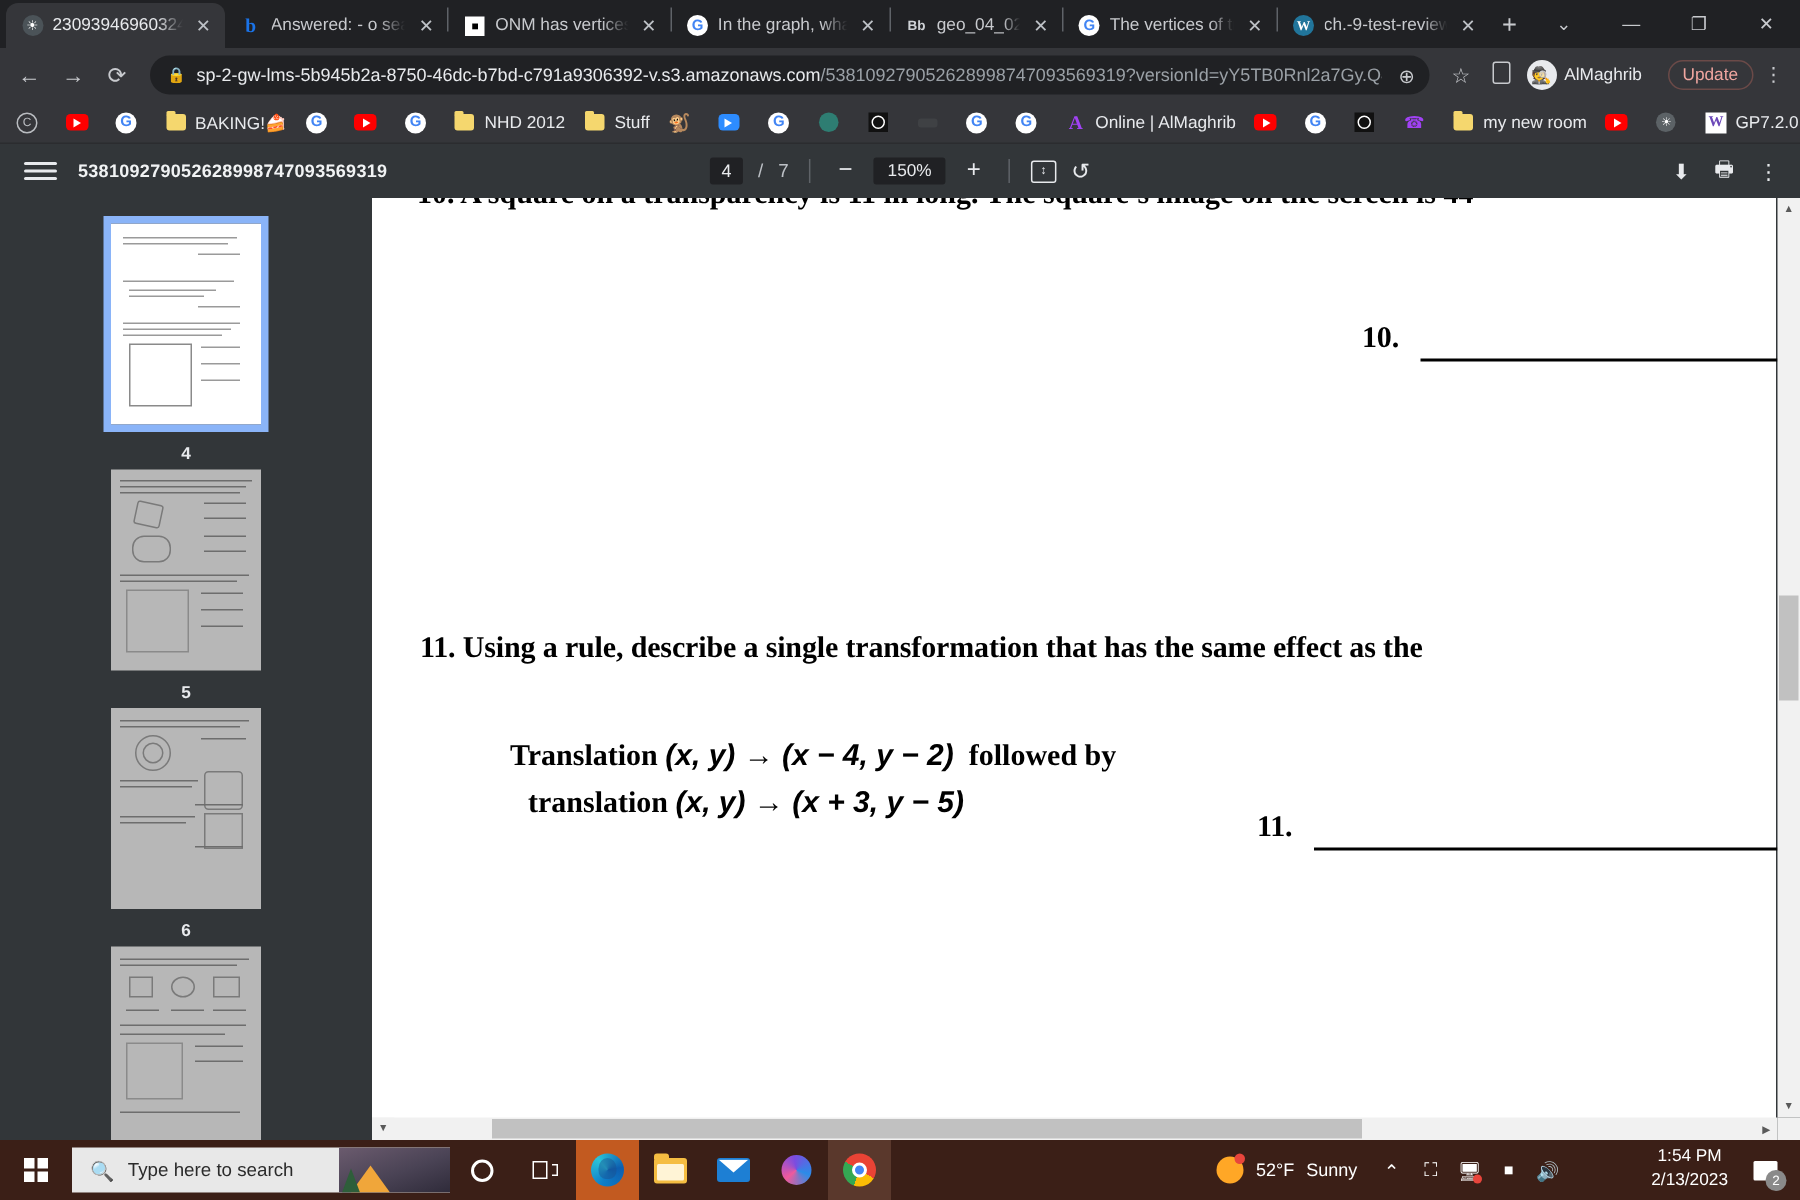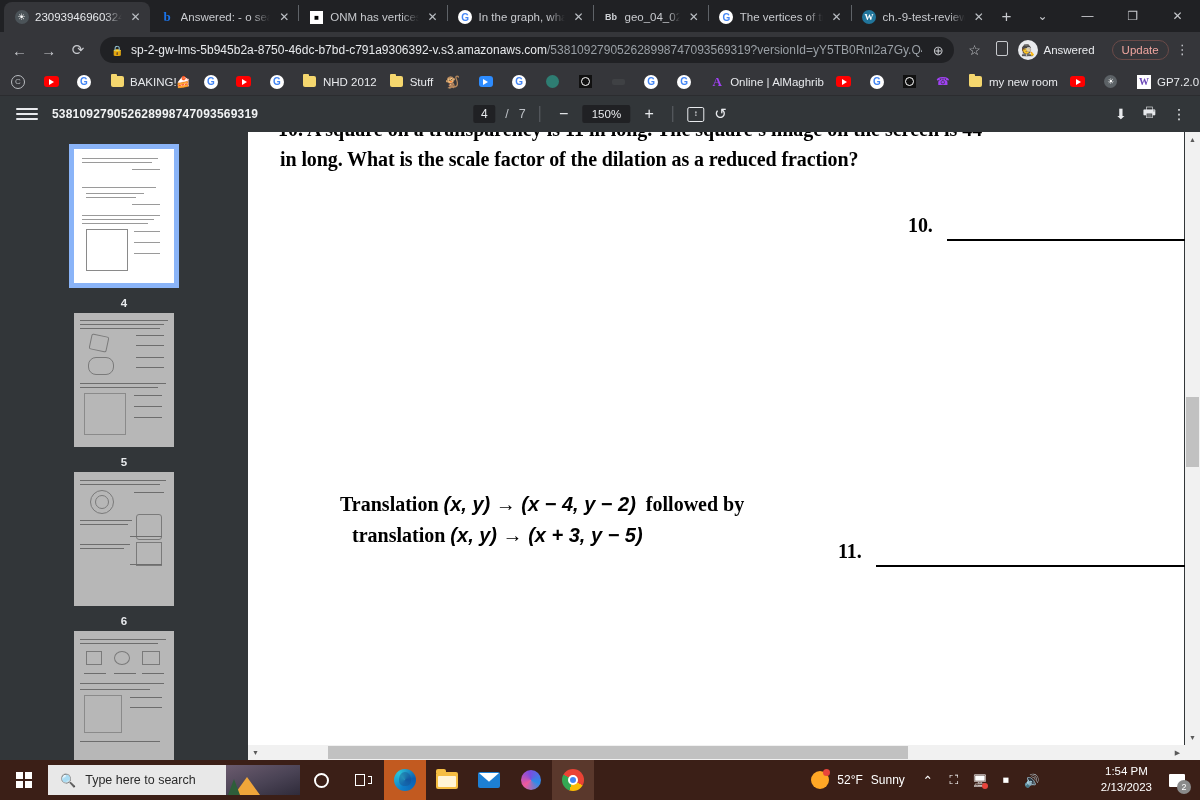--- a/index.html
+++ b/index.html
@@ -315,21 +315,21 @@
       <span class="lock">🔒</span>
       <span class="urltext"><span>sp-2-gw-lms-5b945b2a-8750-46dc-b7bd-c791a9306392-v.s3.amazonaws.com</span><span class="dim">/53810927905262899874709356931​9?versionId=yY5TB0Rnl2a7Gy.Q4L…</span></span>
       <span class="omni-ico">⊕</span>
     </div>
 
     <div class="star">☆</div>
     <div class="ext-ico"><span class="ext-sq"></span></div>
 
     <div class="incognito">
       <span class="incog-av">🕵</span>
-      <span>Answered</span>
+      <span>AlMaghrib</span>
     </div>
 
     <div class="updatebtn">Update</div>
     <div class="kebab">⋮</div>
   </div>
 
   <div class="bookmarks">
     <div class="bm">
         <span class="bi">
           <span class="i-c">C</span>
@@ -600,27 +600,27 @@
         </div>
 
       </div>
     </div>
 
     <div class="pagearea">
 
       <div class="page">
         <div class="cutline">10.  A square on a transparency is 11 in long.  The square's image on the screen is 44</div>
 
-        <div class="qtext" style="position:absolute;left:32px;top:12px;width:880px;">in long.  What is the scale factor of the dilation as a reduced fraction?</div>
 
         <div style="position:absolute;left:660px;top:78px;display:flex;align-items:flex-end;gap:14px;">
           <span class="qtext">10.</span>
           <span class="ansline" style="width:255px;height:20px;display:inline-block;"></span>
         </div>
 
+        <div class="qtext" style="position:absolute;left:32px;top:285px;width:890px;">11.  Using a rule, describe a single transformation that has the same effect as the</div>
 
         <div class="mathline" style="position:absolute;left:92px;top:361px;white-space:nowrap;">
           <span>Translation </span><span class="mitalic">(x, y) → (x − 4, y − 2)</span>&nbsp;&nbsp;<span>followed by</span>
         </div>
         <div class="mathline" style="position:absolute;left:104px;top:392px;white-space:nowrap;">
           <span>translation </span><span class="mitalic">(x, y) → (x + 3, y − 5)</span>
         </div>
 
         <div style="position:absolute;left:590px;top:404px;display:flex;align-items:flex-end;gap:14px;">
           <span class="qtext">11.</span>

